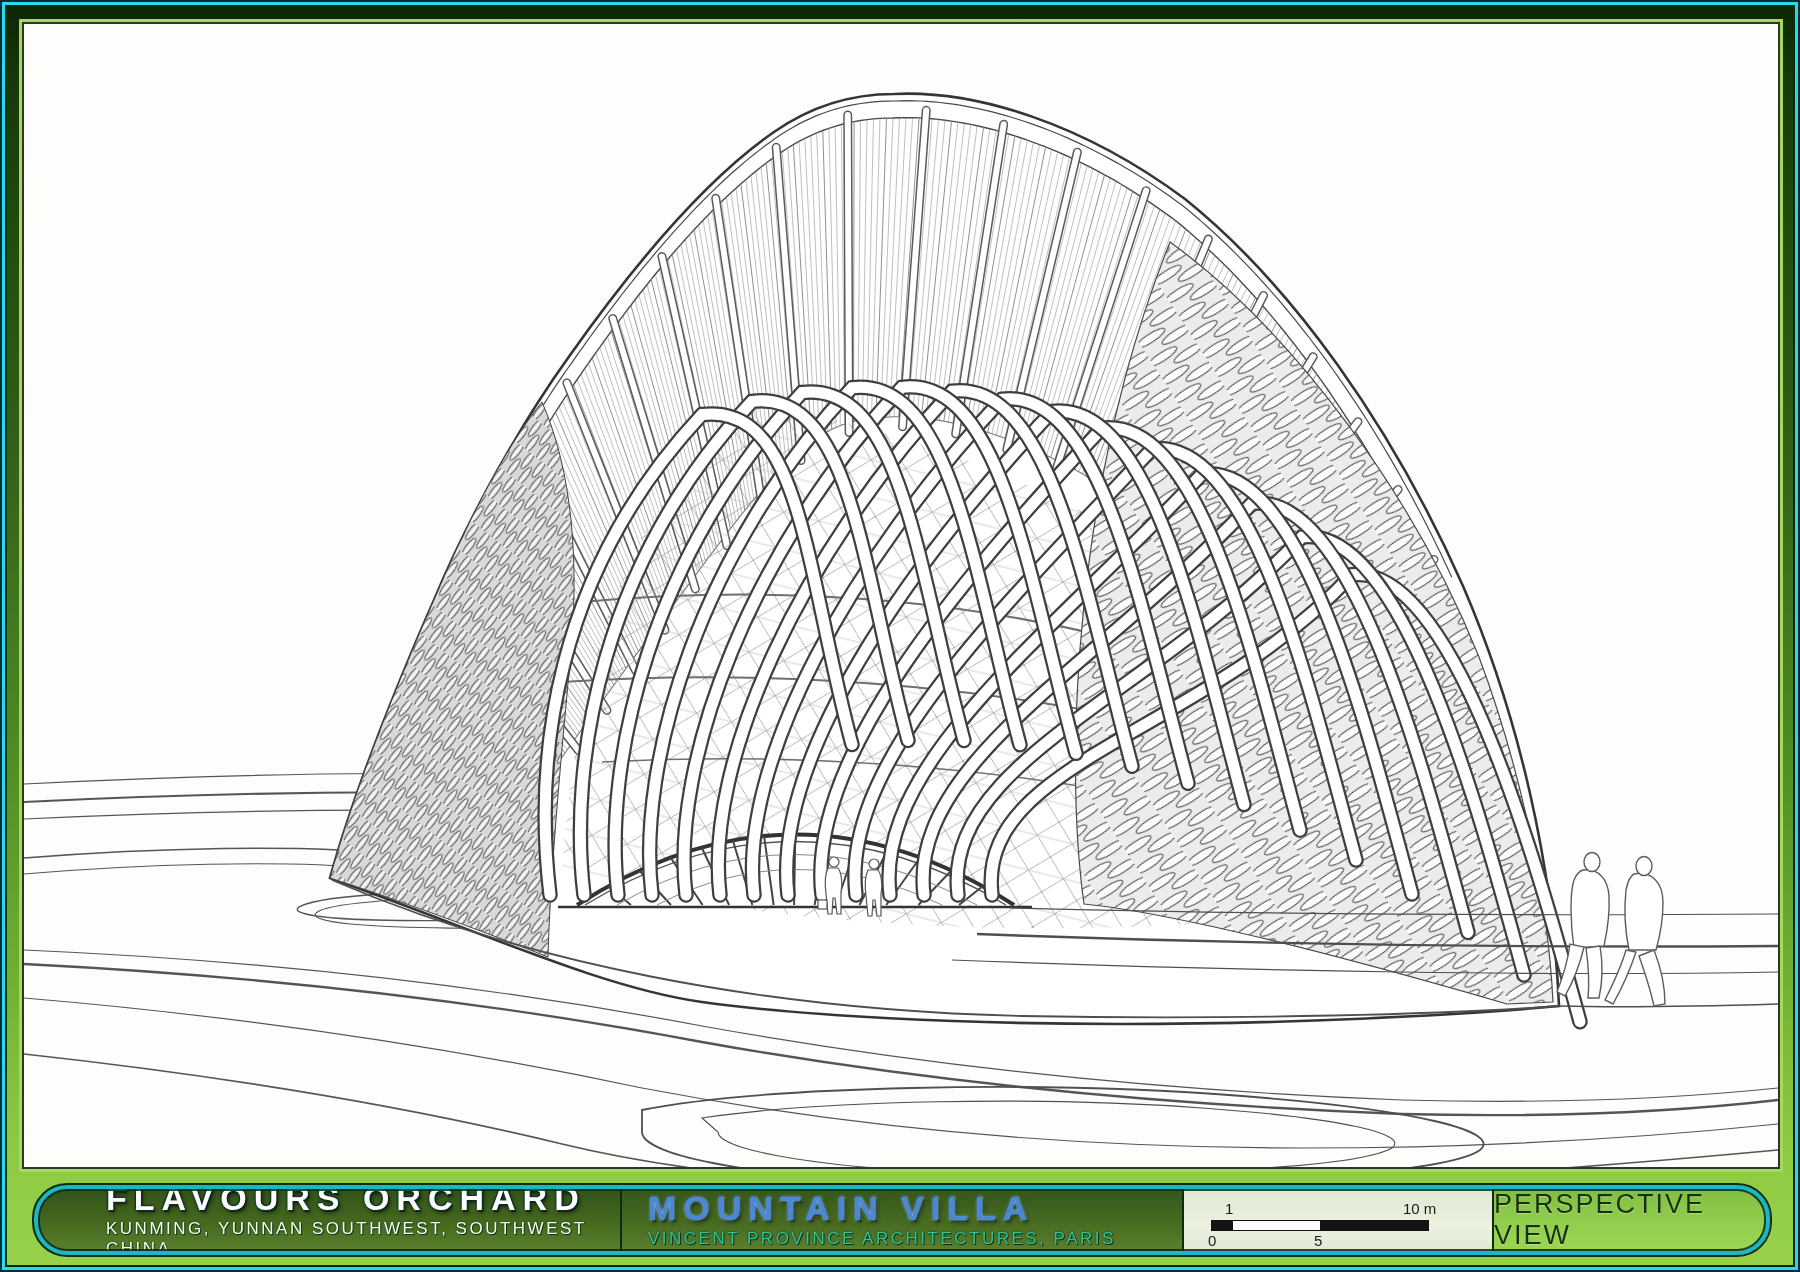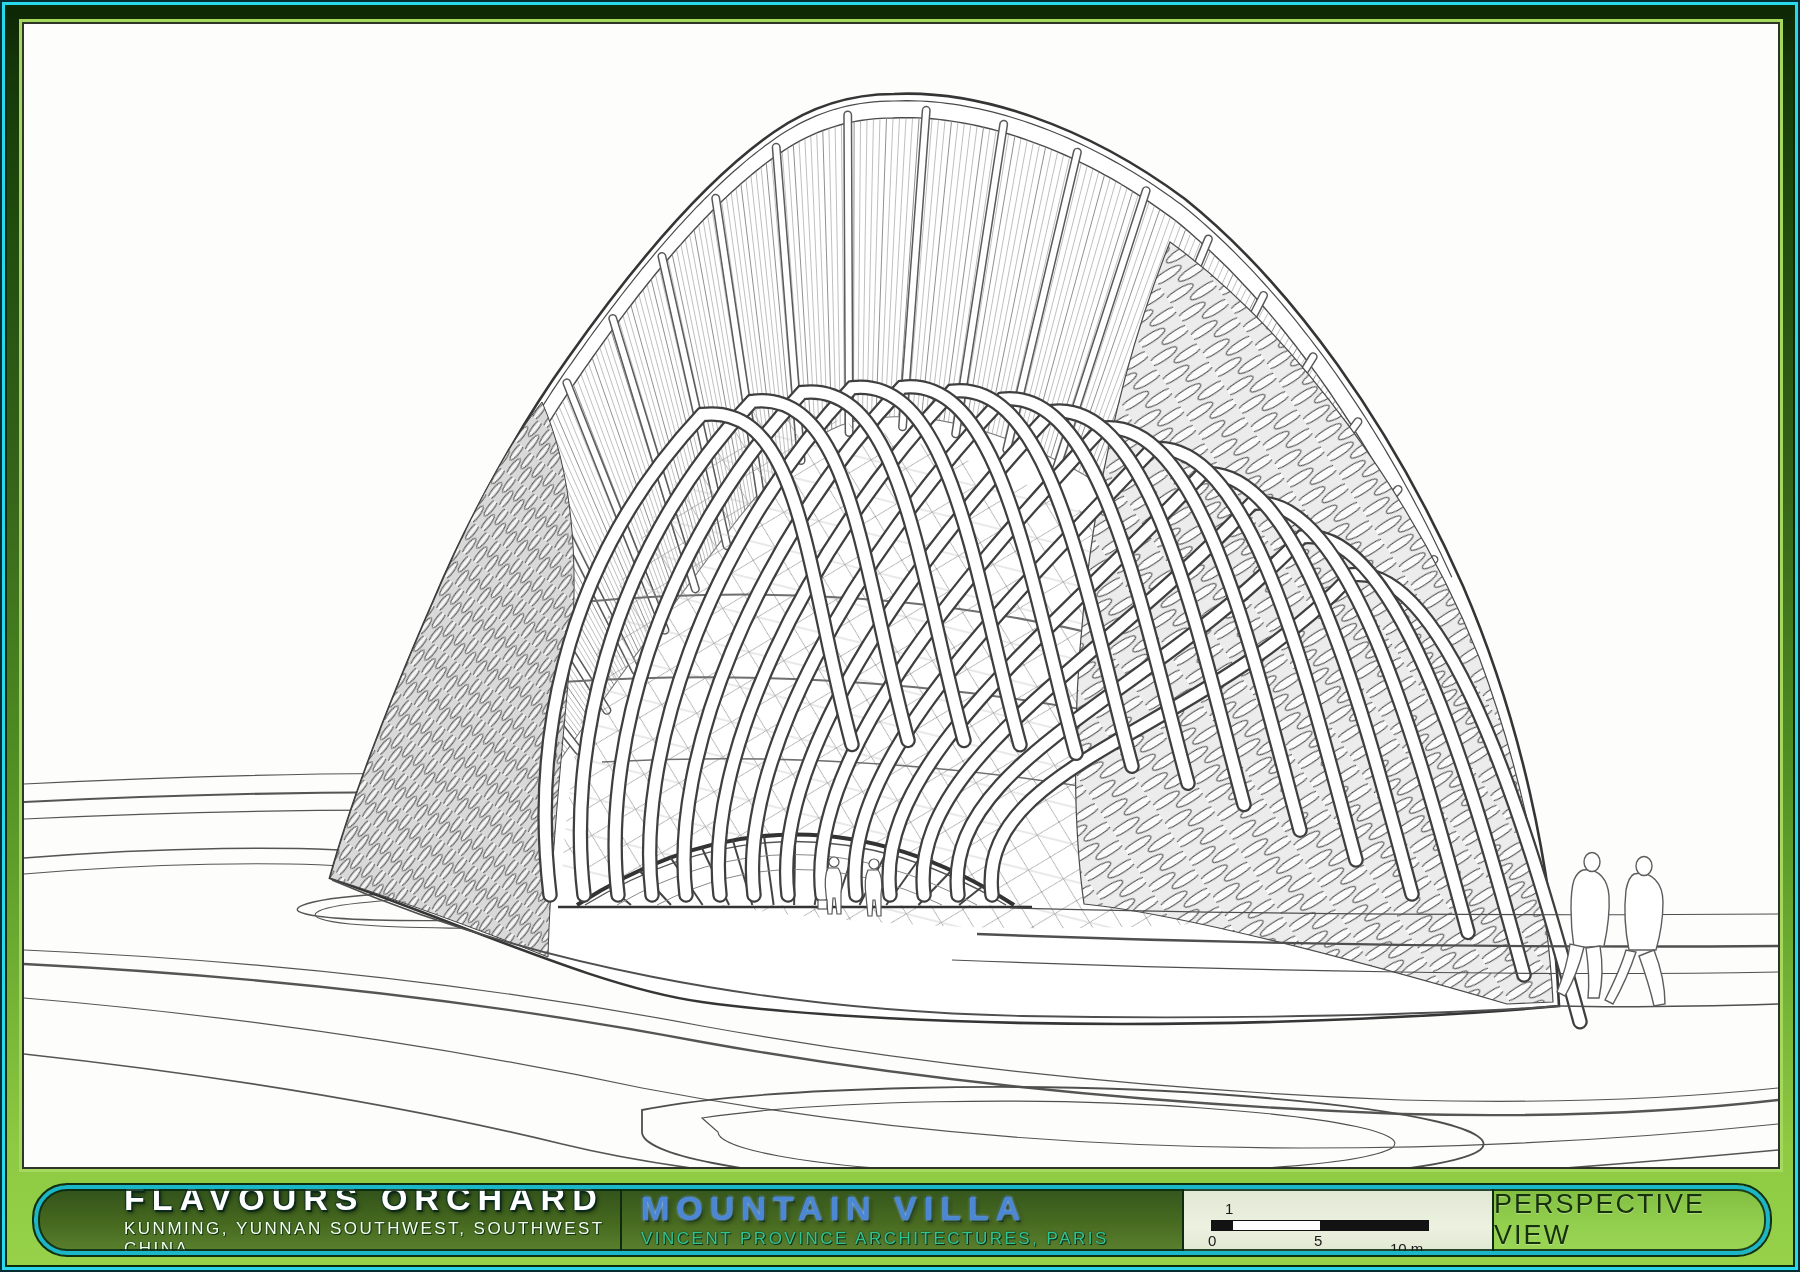--- a/index.html
+++ b/index.html
@@ -10,23 +10,23 @@
   .canvas{position:absolute;left:22px;top:22px;width:1754px;height:1143px;
         background:#fdfdfc;border:2px solid #2f3528;box-shadow:0 0 0 3px #a5d95e;}
   .canvas svg{display:block;width:100%;height:100%;}
 
   
   .titlebar{position:absolute;left:32px;top:1183px;width:1736px;height:70px;
         border-radius:35px;border:2px solid #0d2f14;overflow:hidden;display:flex;background:#4a7325;}
   .titlebar::after{content:'';position:absolute;inset:0;border-radius:33px;pointer-events:none;
         box-shadow:inset 0 0 0 4px #1cb6c9, inset 0 0 0 6px rgba(8,40,18,.85);}
   .panel{height:100%;box-sizing:border-box;display:flex;flex-direction:column;justify-content:center;}
-  .p1{width:586px;background:linear-gradient(180deg,#30501a 0%,#46691f 55%,#5d8430 100%);padding-left:90px;}
+  .p1{width:586px;background:linear-gradient(180deg,#30501a 0%,#46691f 55%,#5d8430 100%);padding-left:72px;}
   .p2{width:562px;background:linear-gradient(180deg,#32541c 0%,#486b21 55%,#5d8430 100%);
-      border-left:2px solid #0e2b12;padding-left:19px;}
+      border-left:2px solid #0e2b12;padding-left:26px;}
   .p3{width:310px;background:linear-gradient(180deg,#dfe7d2 0%,#ecf1e0 60%,#dfe7cf 100%);
       border-left:2px solid #0e2b12;position:relative;}
   .p4{flex:1;background:linear-gradient(180deg,#7fbc3f 0%,#93cf4e 55%,#9bd655 100%);
       border-left:2px solid #0e2b12;}
   .t-main{font-size:34px;font-weight:bold;letter-spacing:7px;color:#ffffff;line-height:1.05;
       text-shadow:0 0 3px #0a3038,1.5px 1.5px 0 #0b2912,-1px -1px 0 rgba(10,42,20,.8),2px 3px 4px rgba(0,0,0,.55);}
   .t-sub{font-size:17px;letter-spacing:2.5px;color:#f4fff0;margin-top:2px;
       text-shadow:1px 1px 0 #11330f,0 0 2px rgba(10,40,20,.8);}
   .t-main.blue{color:#4b87d4;text-shadow:0 0 3px #bfe5ff,1.5px 1.5px 0 #0a2a12,-1px -1px 1px #06324a,2px 3px 4px rgba(0,0,0,.45);}
   .t-sub.teal{color:#33c391;text-shadow:1px 1px 0 #0d2f14,0 0 2px rgba(6,46,40,.9);}
@@ -34,21 +34,21 @@
       text-shadow:0 1px 1px rgba(255,255,255,.35);}
 
   
   .scalebar{position:absolute;left:27px;top:10px;width:242px;height:52px;color:#1a1a1a;}
   .sb-bar{position:absolute;left:0;top:25px;width:216px;height:9px;border:1px solid #111;display:flex;background:#fff;}
   .sb-seg{height:100%;}
   .sb-k{background:#131313;}
   .sb-w{background:#ffffff;}
   .sb-lab{position:absolute;font-size:15px;line-height:15px;}
   .sb-t1{left:14px;top:6px;}
-  .sb-t10{left:179px;top:6px;margin-top:40px;}
+  .sb-t10{left:192px;top:6px;}
   .sb-b0{left:-3px;top:38px;}
   .sb-b5{left:103px;top:38px;}
 </style>
 </head>
 <body>
 
 <div class="page">
 
   <div class="canvas">
     <svg id="drawing" viewBox="22 22 1754 1143">

